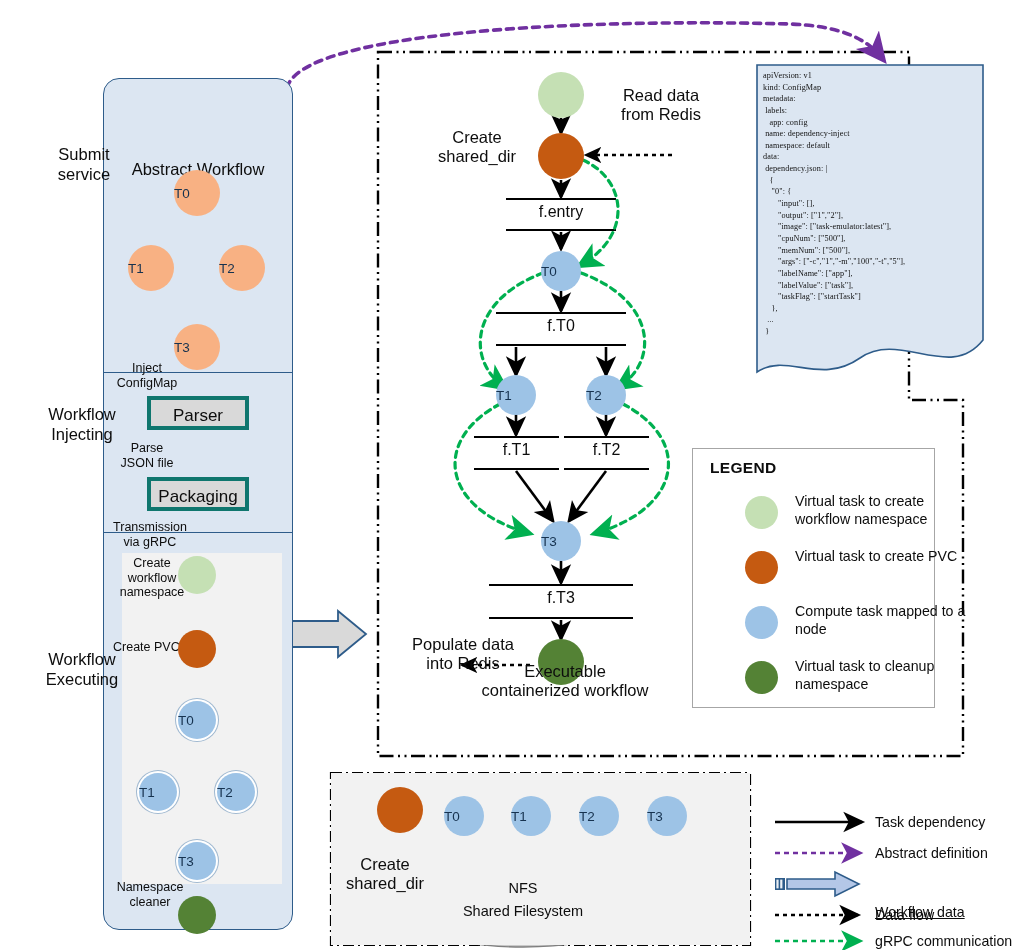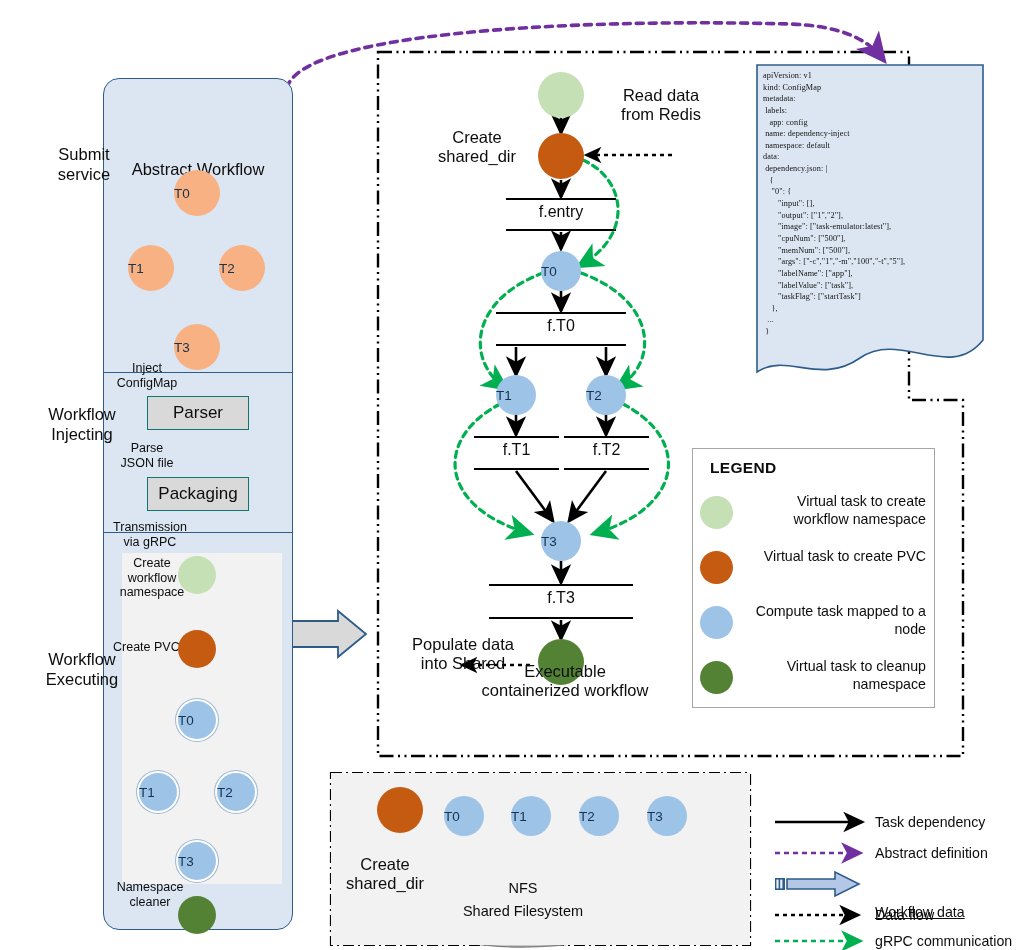--- a/index.html
+++ b/index.html
@@ -24,37 +24,37 @@
     background:#dce6f2;border:1.5px solid #2e5c8a;border-radius:16px;
     box-sizing:border-box;
   }
   .panelDivider{position:absolute;left:0;width:190px;height:0;border-top:1.5px solid #2e5c8a;}
   #ltitle{left:105px;top:84px;width:186px;font-size:19px;font-weight:bold;text-align:center;line-height:1.18;}
   #lsub{left:105px;top:144px;width:186px;font-size:16.5px;text-align:center;margin-top:16px;}
   .stageLabel{font-size:16.5px;text-align:center;line-height:1.2;margin-left:30px;}
 
   
   .procBox{
-    position:absolute;background:#d9d9d9;border:1px solid #0f766e;
-    font-size:17px;display:flex;align-items:center;justify-content:center;
+    position:absolute;background:#d9d9d9;border:4px solid #0f766e;
+    font-size:17px;display:flex;align-items:flex-end;justify-content:center;
     box-sizing:border-box;
   }
 
   
   #execArea{left:122px;top:553px;width:160px;height:331px;background:#f2f2f2;}
   #yamlText{
     left:763px;top:70px;width:216px;
     font-family:"Liberation Serif","DejaVu Serif",serif;
     font-size:8.2px;line-height:1.42;color:#111;letter-spacing:.1px;
   }
 
   
   #legendBox{left:692px;top:448px;width:243px;height:260px;background:#fff;border:1px solid #a6a6a6;box-sizing:border-box;}
   #legendTitle{left:710px;top:459px;font-size:15.5px;font-weight:bold;letter-spacing:.3px;}
-  .legRow{position:absolute;left:700px;width:222px;height:48px;text-align:right;}
+  .legRow{position:absolute;left:745px;width:222px;height:48px;}
   .legDot{position:absolute;left:0;top:4px;width:33px;height:33px;border-radius:50%;}
   .legTxt{position:absolute;left:50px;top:0px;width:176px;font-size:14.2px;line-height:1.28;}
 
   
   #nfsPanel{left:331px;top:773px;width:419px;height:172px;background:#f2f2f2;}
 
   
   .arrTxt{position:absolute;left:875px;font-size:14.2px;}
 
   
@@ -337,21 +337,21 @@
 
   <div class="node abs" style="left:541px;top:521px;width:40px;height:40px;background:#9dc3e6;">
       <span>T3</span>
     </div>
 
   <div class="txt ctr" style="left:489px;top:589px;width:144px;font-size:16px;">f.T3</div>
 
   <div class="node abs" style="left:538px;top:639px;width:46px;height:46px;background:#548235;"></div>
 
   <div class="txt ctr" style="left:398px;top:635px;width:130px;font-size:16.5px;">Populate data
-into Shared</div>
+into Redis</div>
   <div class="txt ctr" style="left:420px;top:662px;width:290px;font-size:16.5px;">Executable
 containerized workflow</div>
 
   <div class="abs" id="legendBox"></div>
   <div class="txt" id="legendTitle">LEGEND</div>
 
   <div class="legRow" style="top:492px;">
     <span class="legDot" style="background:#c5e0b4;"></span>
     <span class="legTxt">Virtual task to create
 workflow namespace</span>

